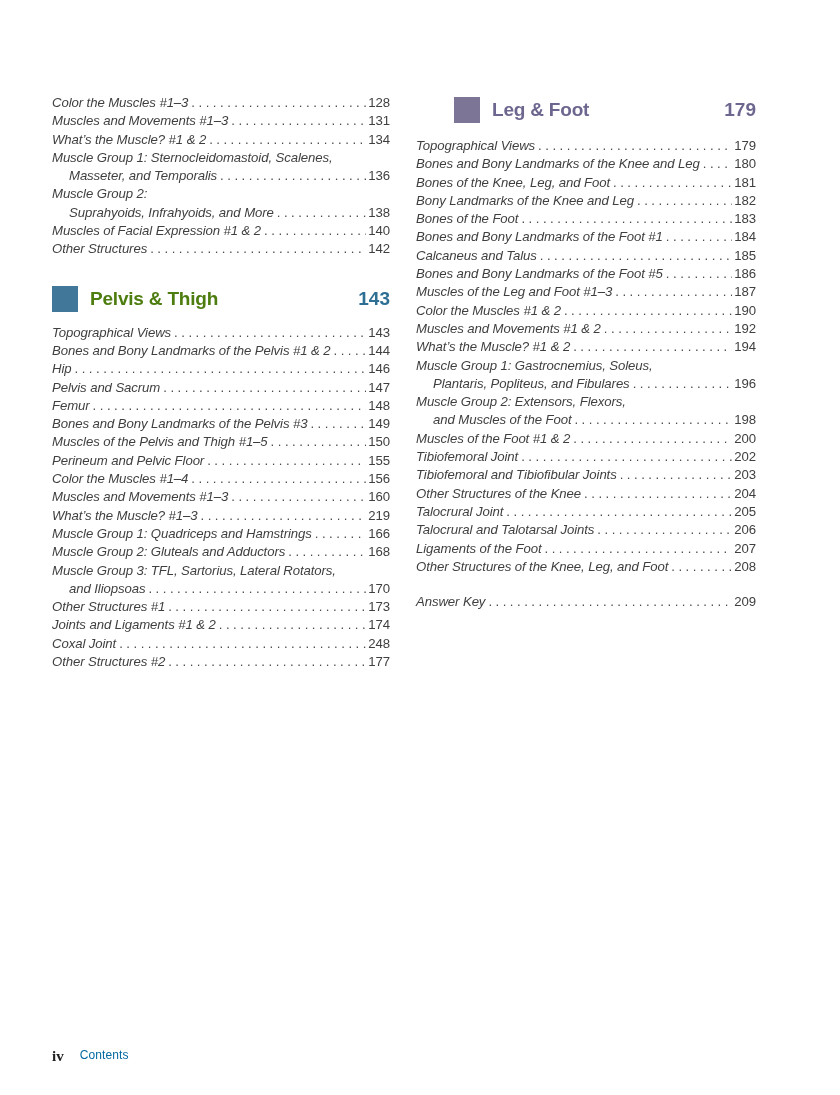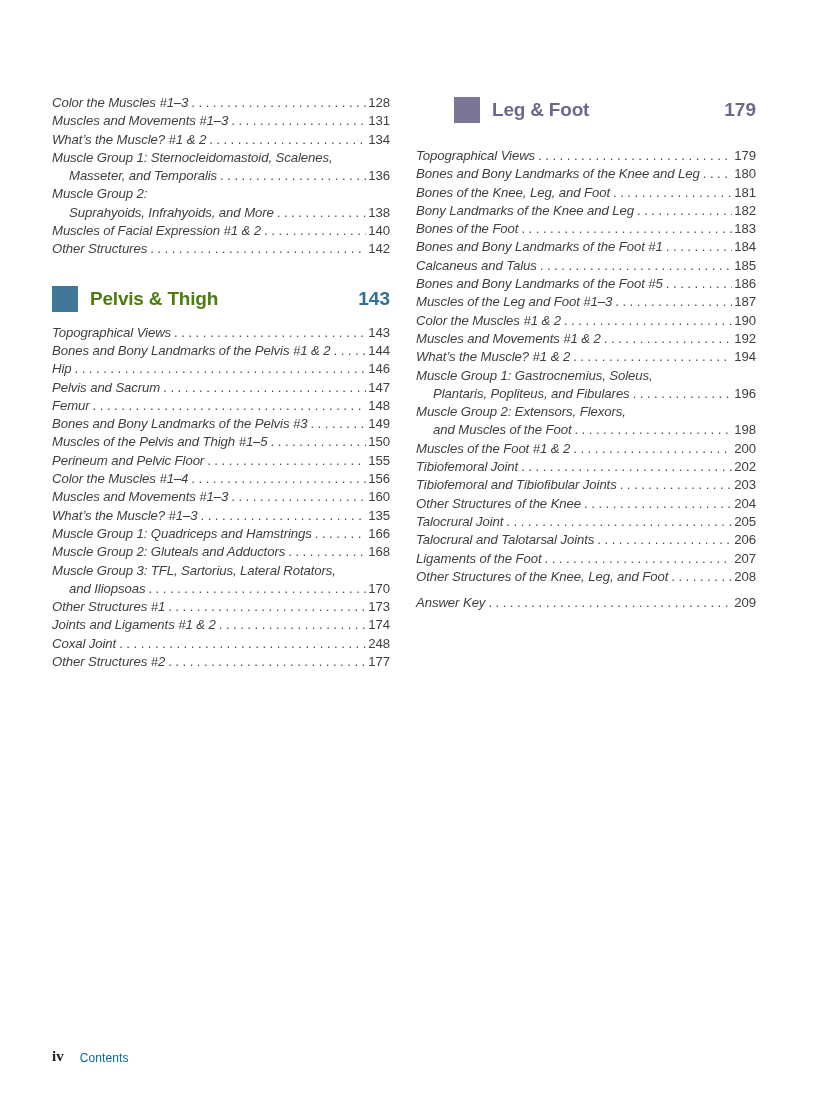--- a/index.html
+++ b/index.html
@@ -33,50 +33,50 @@
     overflow: hidden;
     white-space: nowrap;
     margin: 0 2px 0 3px;
     color: #4a4a4a;
   }
   .toc-dots::after {
     content: "....................................................................................";
     letter-spacing: 3.5px;
   }
   .toc-page { white-space: nowrap; text-align: right; }
-  .space-before { margin-top: 8px; }
+  .space-before { margin-top: 17px; }
 
   .section-header {
     display: flex;
     align-items: center;
     height: 28px;
   }
   .col-left .section-header { margin-top: 26px; margin-bottom: 11px; }
-  .col-right .section-header { margin-bottom: 23px; padding-left: 38px; }
+  .col-right .section-header { margin-bottom: 13px; padding-left: 38px; }
   .section-square {
     width: 26px; height: 26px;
     flex: 0 0 26px;
     margin-right: 12px;
   }
   .section-title {
     font-size: 19px;
     font-weight: bold;
     letter-spacing: -0.2px;
   }
   .section-page {
     margin-left: auto;
     font-size: 19px;
     font-weight: bold;
   }
 
   .footer {
     position: absolute;
     left: 52px; top: 1048px;
     display: flex;
-    align-items: flex-end;
+    align-items: flex-start;
   }
   .folio {
     font-family: "Liberation Serif", "DejaVu Serif", serif;
     font-weight: bold;
     font-size: 15px;
     color: #222;
   }
   .footer-label {
     font-size: 12px;
     color: #0369a1;
@@ -210,21 +210,21 @@
 
         <div class="toc-row">
           <span class="toc-text">Muscles and Movements #1–3</span>
           <span class="toc-dots"></span>
           <span class="toc-page">160</span>
         </div>
 
         <div class="toc-row">
           <span class="toc-text">What’s the Muscle? #1–3</span>
           <span class="toc-dots"></span>
-          <span class="toc-page">135</span>
+          <span class="toc-page">219</span>
         </div>
 
         <div class="toc-row">
           <span class="toc-text">Muscle Group 1: Quadriceps and Hamstrings</span>
           <span class="toc-dots"></span>
           <span class="toc-page">166</span>
         </div>
 
         <div class="toc-row">
           <span class="toc-text">Muscle Group 2: Gluteals and Adductors</span>

